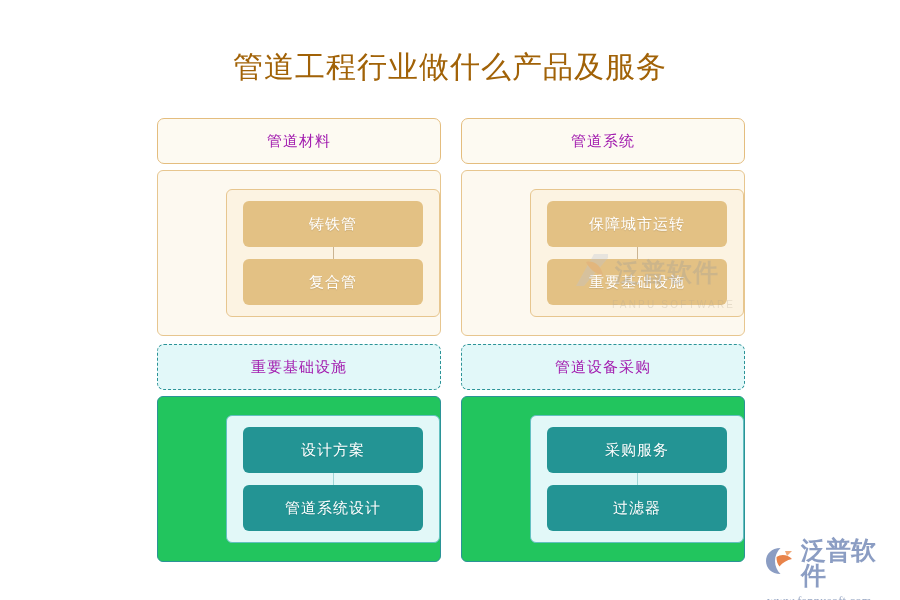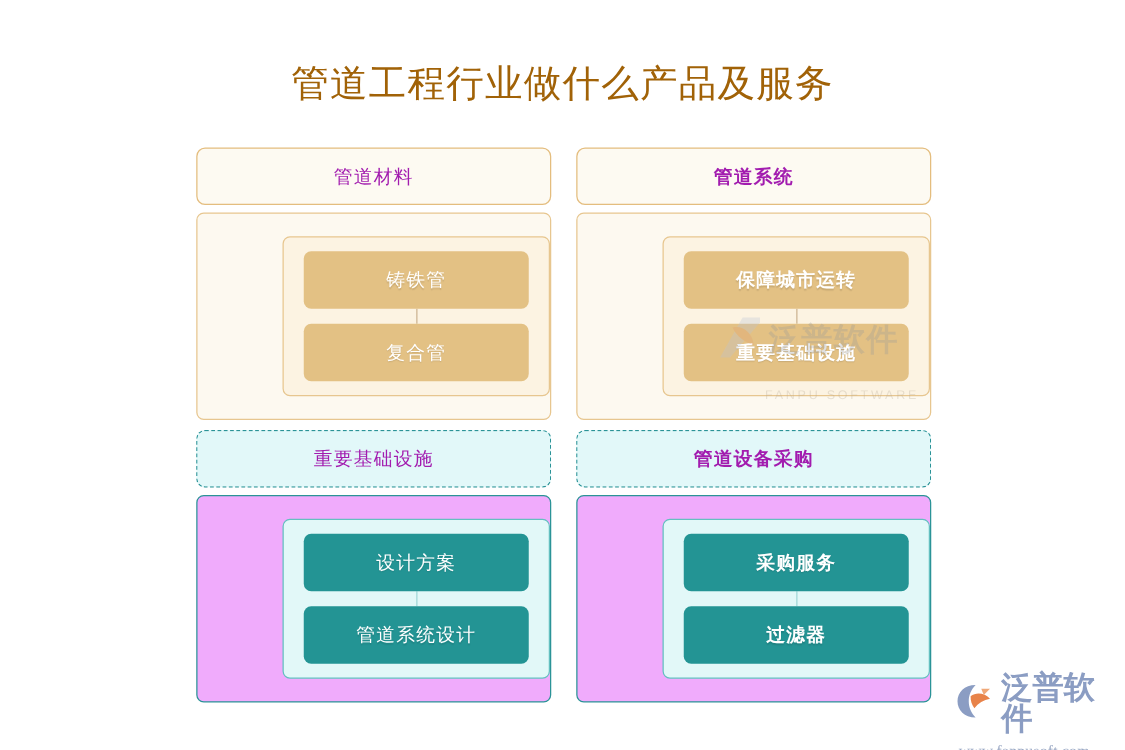--- a/index.html
+++ b/index.html
@@ -38,21 +38,21 @@
     height: 444px;
   }
 
   .col {
     position: absolute;
     top: 0;
     width: 284px;
     height: 444px;
   }
   .col-left  { left: 0; }
-  .col-right { left: 304px; font-weight: bold; }
+  .col-right { left: 304px; }
 
   
   .group {
     position: absolute;
     left: 0;
     width: 100%;
   }
   .group-top    { top: 0;   height: 218px; }
   .group-bottom { top: 226px; height: 218px; }
 
@@ -139,21 +139,21 @@
     background: #cbb491;
   }
 
   
   .theme-cool .group-header {
     border: 1.6px dashed #2b9397;
     background: #e2f8f9;
   }
   .theme-cool .group-body {
     border: 1.6px solid #2b9397;
-    background: #f0abfc;
+    background: #22c55e;
     padding-left: 32px;
   }
   .theme-cool .group-inner {
     border: 1.4px solid #63c0c0;
     background: #e2f8f8;
   }
   .theme-cool .item {
     background: #239494;
   }
   .theme-cool .connector {
@@ -178,21 +178,21 @@
   }
   .wm-mark { flex: 0 0 auto; }
   .wm-cn {
     font-size: 25px;
     font-weight: bold;
     color: #9a9a9a;
     letter-spacing: 1px;
     line-height: 1;
   }
   .wm-en {
-    margin-top: 18px;
+    margin-top: 7px;
     margin-left: 40px;
     font-size: 10px;
     letter-spacing: 2.2px;
     color: #b6a893;
   }
 
   
   .brand {
     position: absolute;
     left: 765px;

